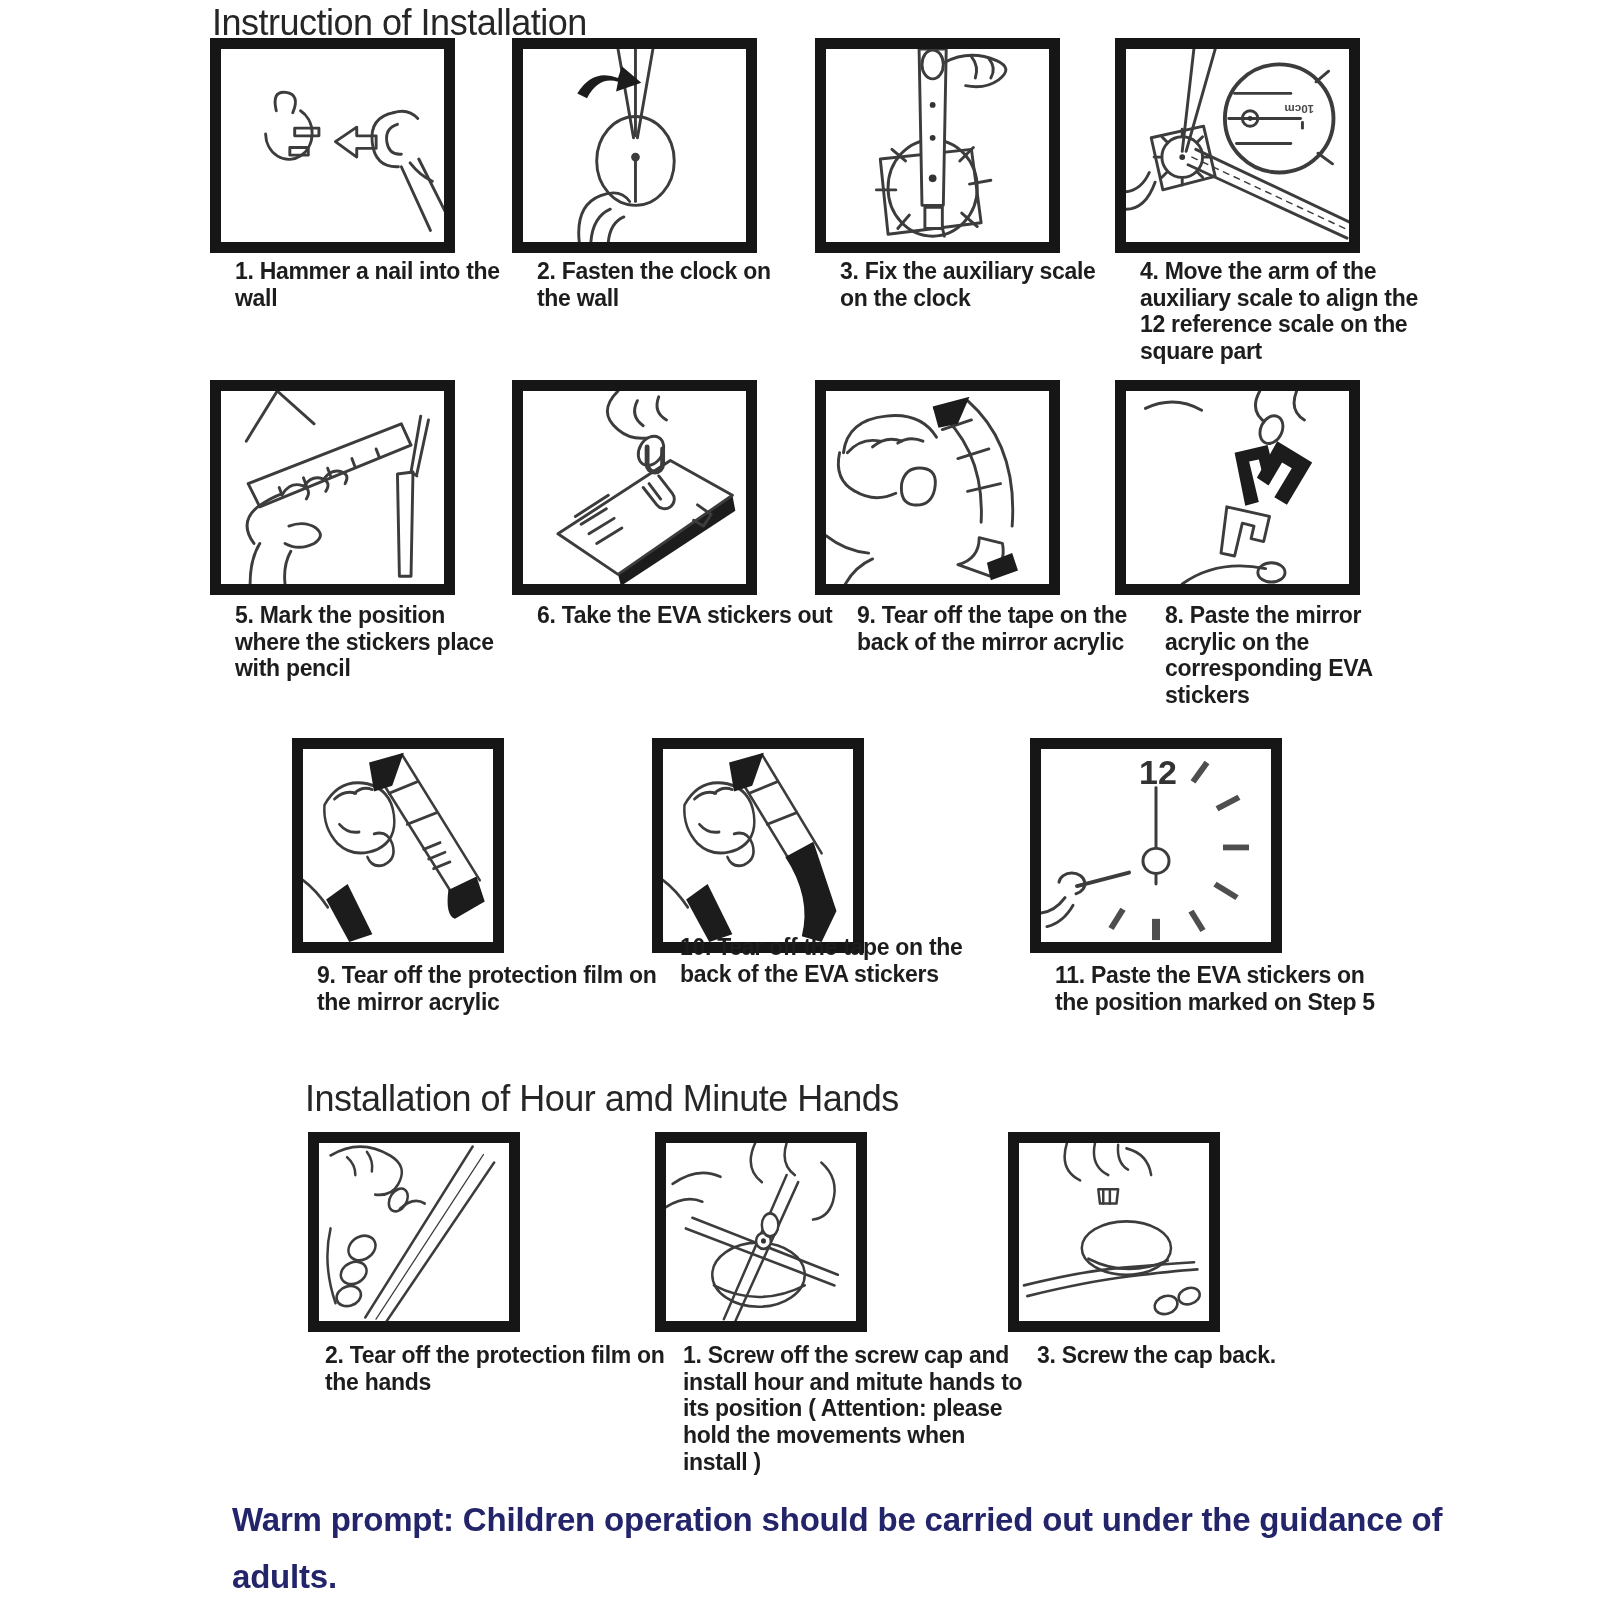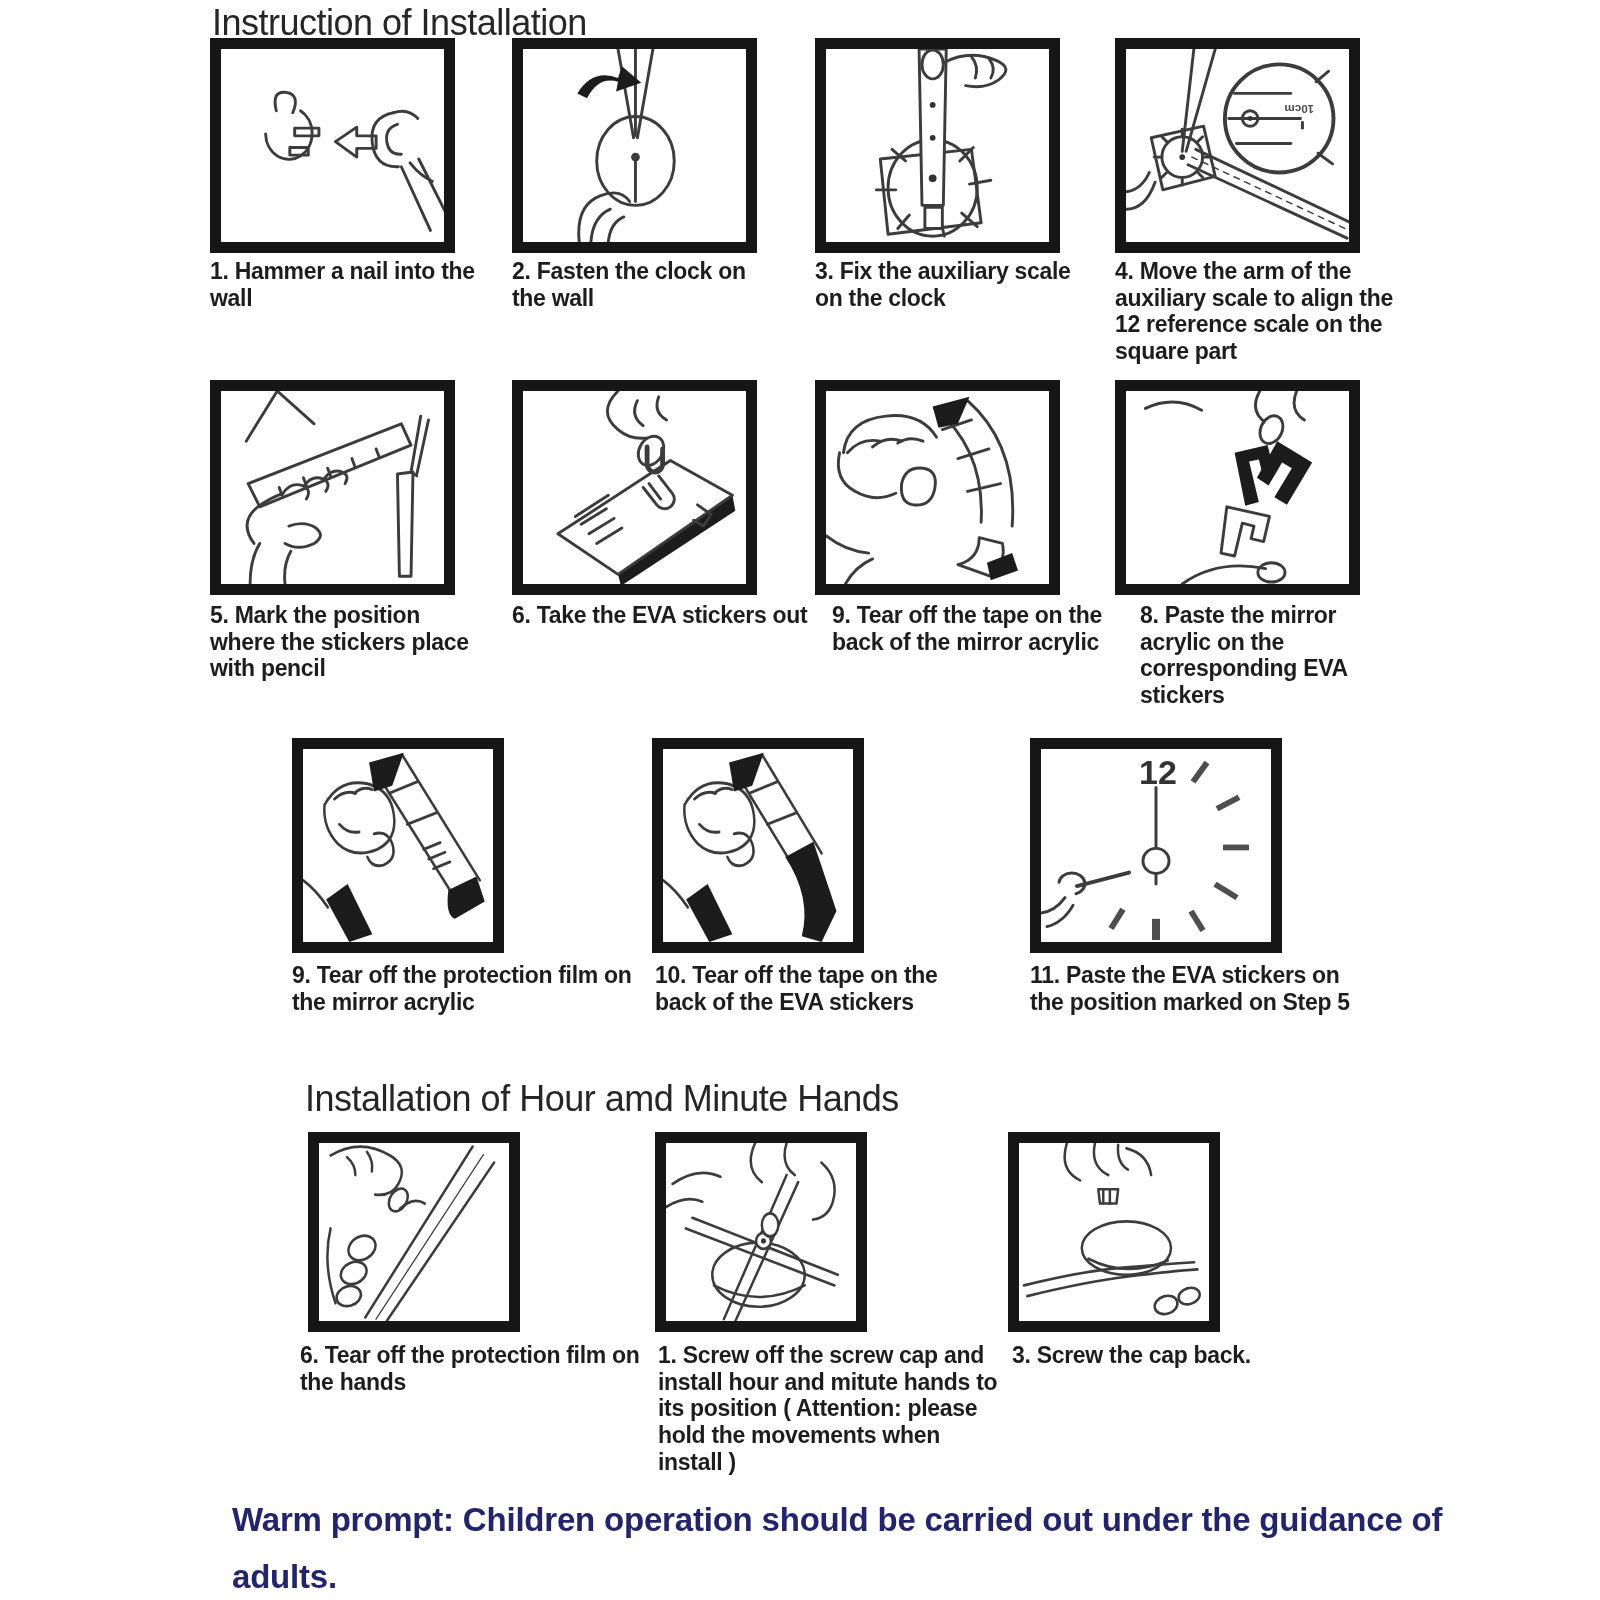--- a/index.html
+++ b/index.html
@@ -10,21 +10,21 @@
   .page-title{
     position:absolute;font-weight:normal;font-size:36px;color:#262626;
     letter-spacing:-0.5px;white-space:nowrap;
   }
   .fig-box{
     position:absolute;box-sizing:border-box;border:11px solid #161616;background:#fff;
   }
   .fig-box svg{width:100%;height:100%;display:block;}
   .caption{
     position:absolute;font-weight:bold;font-size:23px;line-height:1.16;
-    color:#1d1d1d;letter-spacing:-0.3px;
+    color:#1d1d1d;letter-spacing:-0.3px;margin-left:25px;
   }
   .warm-prompt{
     position:absolute;font-weight:bold;font-size:33px;line-height:1.72;
     color:#23246a;letter-spacing:-0.2px;
   }
   .lineart{stroke:#3c3c3c;stroke-width:3;fill:none;stroke-linecap:round;stroke-linejoin:round;}
 </style>
 </head>
 <body>
 
@@ -282,21 +282,21 @@
       <path d="M174,140 L196,154"></path>
         <path d="M150,168 L162,188"></path>
       <path d="M115,176 L115,198" stroke-width="8"></path>
       <path d="M82,166 L70,186"></path>
     </g>
     <text x="98" y="36" font-size="34" font-weight="bold" fill="#333" font-family="Liberation Sans, sans-serif">12</text>
   </svg>
 </div>
 
 <div class="caption" style="left:292px;top:962px;width:340px">9. Tear off the protection film on the mirror acrylic</div>
-<div class="caption" style="left:655px;top:962px;width:315px">10. Tear off the tape on the back of the EVA stickers</div>
+<div class="caption" style="left:655px;top:934px;width:315px">10. Tear off the tape on the back of the EVA stickers</div>
 <div class="caption" style="left:1030px;top:962px;width:340px">11. Paste the EVA stickers on the position marked on Step 5</div>
 
 <div class="page-title" style="left:305px;top:1078px;">Installation of Hour amd Minute Hands</div>
 
 <div class="fig-box" style="left:308px;top:1132px;width:212px;height:200px">
   <svg viewBox="0 0 230 200" preserveAspectRatio="none">
     <g class="lineart">
       <path d="M186,4 L56,196"></path>
         <path d="M212,22 L82,200"></path>
       <path d="M199,13 L69,198" stroke-width="1.5"></path>
@@ -347,17 +347,17 @@
       <ellipse cx="130" cy="118" rx="54" ry="30"></ellipse>
       <path d="M84,130 q46,22 96,2"></path>
       <path d="M6,160 q70,-16 120,-20 t86,-6"></path>
       <path d="M10,172 q70,-16 122,-22 t84,-8"></path>
       <ellipse cx="178" cy="182" rx="14" ry="10" transform="rotate(-15 178 182)"></ellipse>
       <ellipse cx="206" cy="172" rx="13" ry="9" transform="rotate(-15 206 172)"></ellipse>
     </g>
   </svg>
 </div>
 
-<div class="caption" style="left:300px;top:1342px;width:340px">6. Tear off the protection film on the hands</div>
+<div class="caption" style="left:300px;top:1342px;width:340px">2. Tear off the protection film on the hands</div>
 <div class="caption" style="left:658px;top:1342px;width:350px">1. Screw off the screw cap and install hour and mitute hands to its position ( Attention: please hold the movements when install )</div>
 <div class="caption" style="left:1012px;top:1342px;width:380px">3. Screw the cap back.</div>
 
 <div class="warm-prompt" style="left:232px;top:1492px;width:1265px">Warm prompt: Children operation should be carried out under the guidance of adults.</div>
 
 </body></html>

